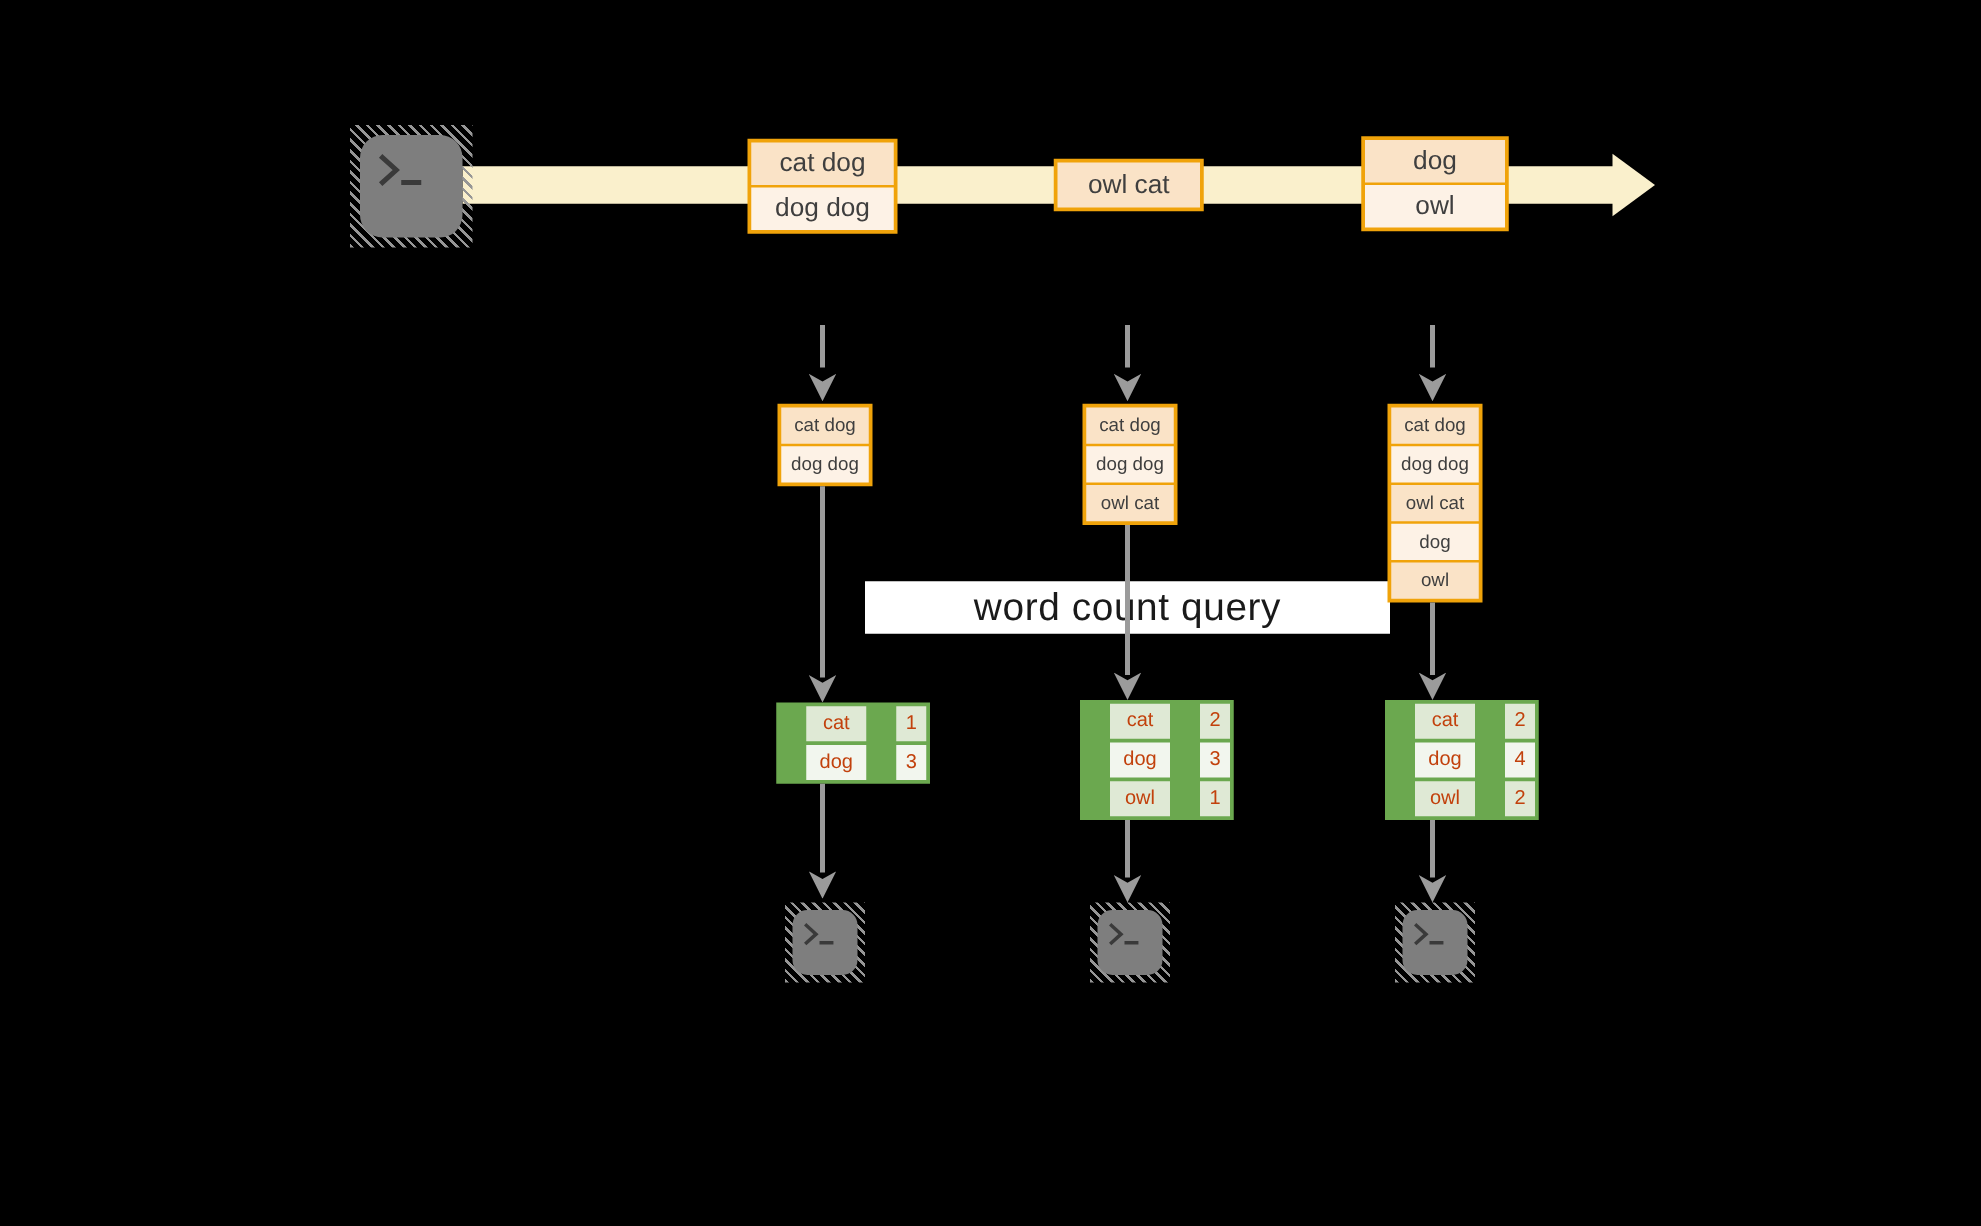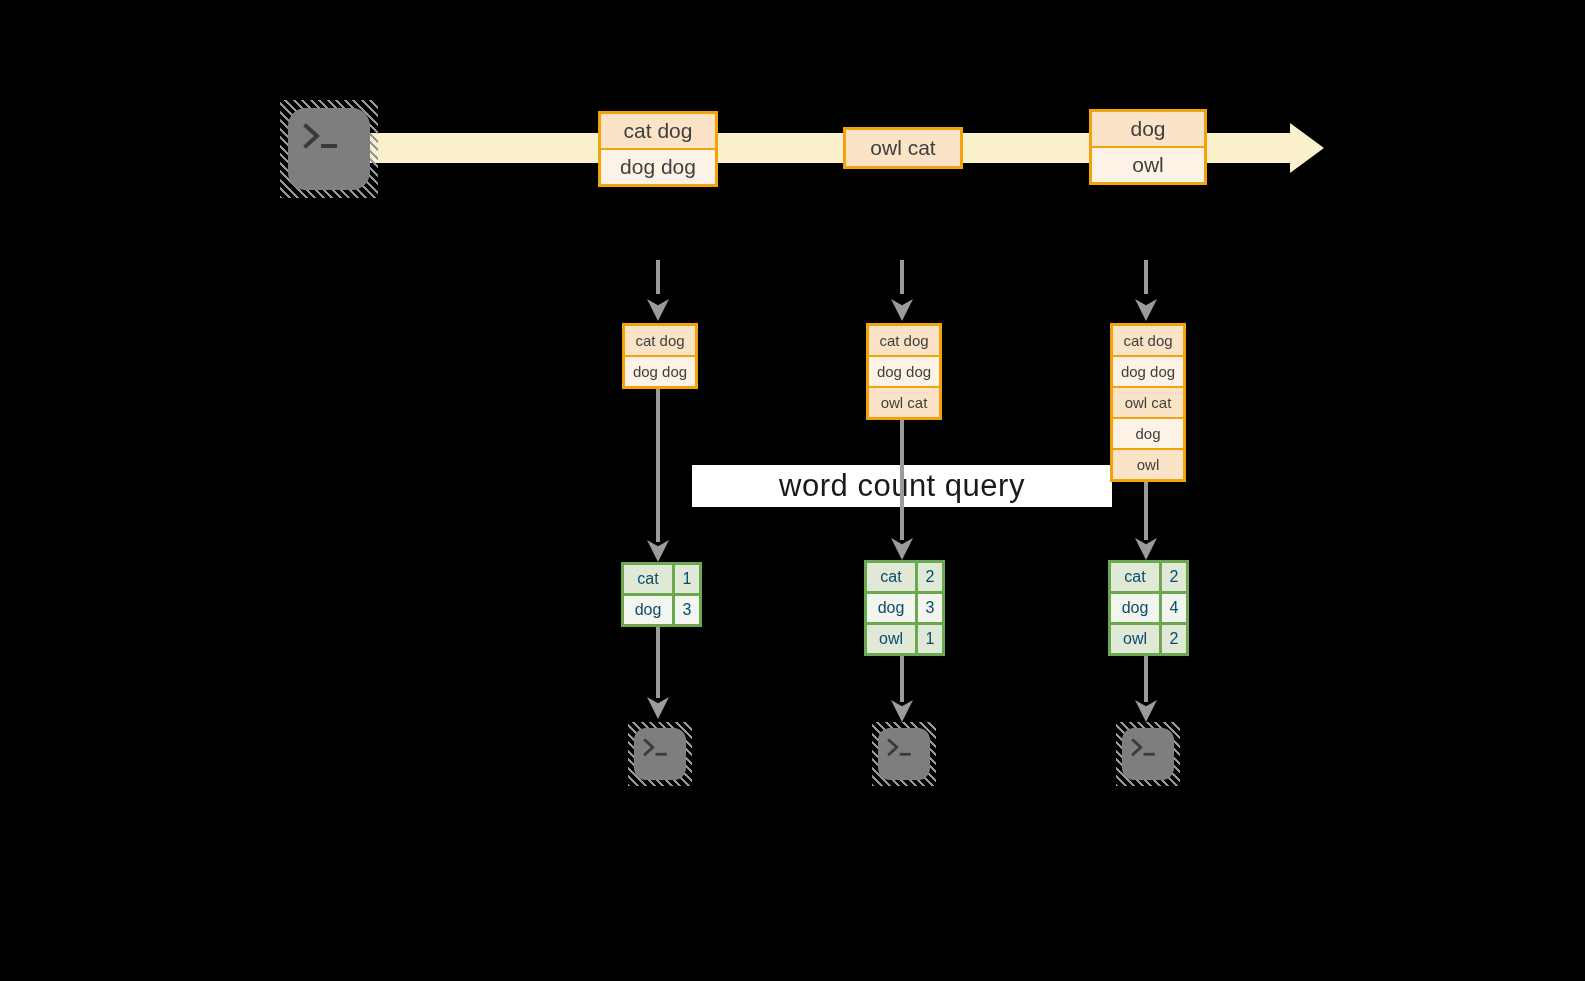--- a/index.html
+++ b/index.html
@@ -59,21 +59,21 @@
 
   
   #query-band{position:absolute;left:692px;top:465px;width:420px;height:42px;background:#FFFFFF;z-index:1;
     display:flex;align-items:center;justify-content:center;}
   #query-label{position:relative;z-index:4;color:#1A1A1A;font-size:31px;font-weight:300;letter-spacing:0.5px;}
 
   
   .gtable{position:absolute;background:#6BA84F;padding:3px;display:flex;flex-direction:column;gap:3px;
     box-sizing:border-box;z-index:2;}
   .grow{display:flex;gap:3px;height:28px;}
-  .gcell{display:flex;align-items:center;justify-content:center;color:#0c4a6e;font-size:16px;}
+  .gcell{display:flex;align-items:center;justify-content:center;color:#c2410c;font-size:16px;margin-left:21px;}
   .gword{width:48px;}
   .gcount{width:24px;}
   .grow:nth-child(odd) .gcell{background:#DFE9D5;}
   .grow:nth-child(even) .gcell{background:#F2F6EE;}
 
   #res0{left:621px;top:562px;}
   #res1{left:864px;top:560px;}
   #res2{left:1108px;top:560px;}
 
   

